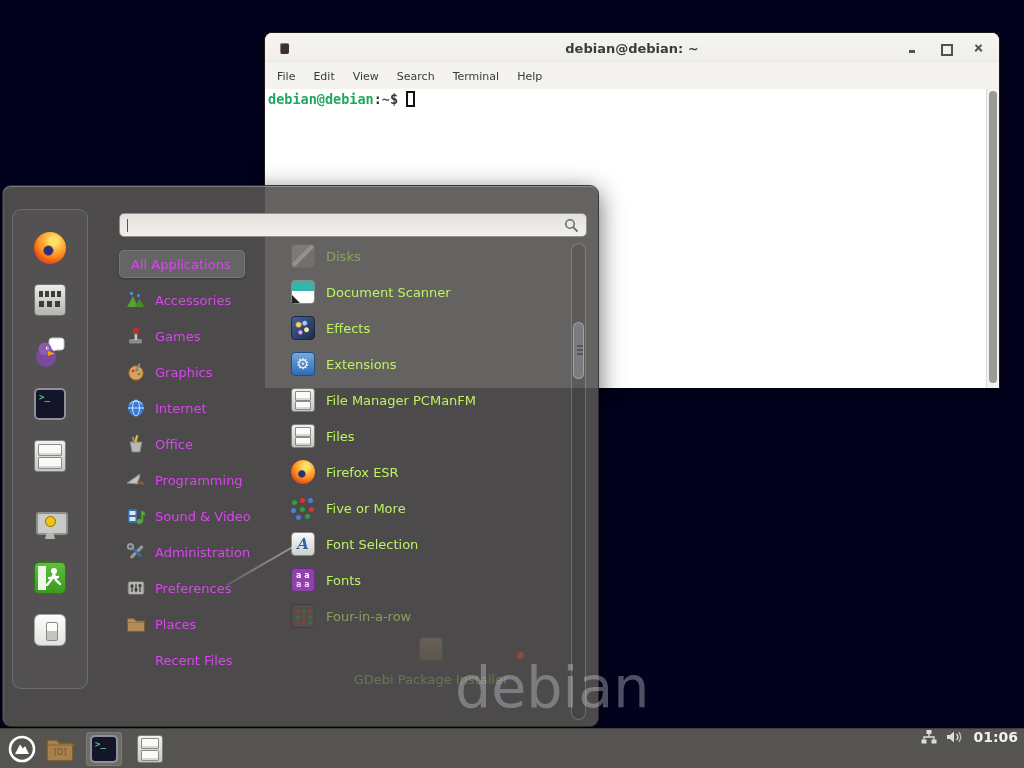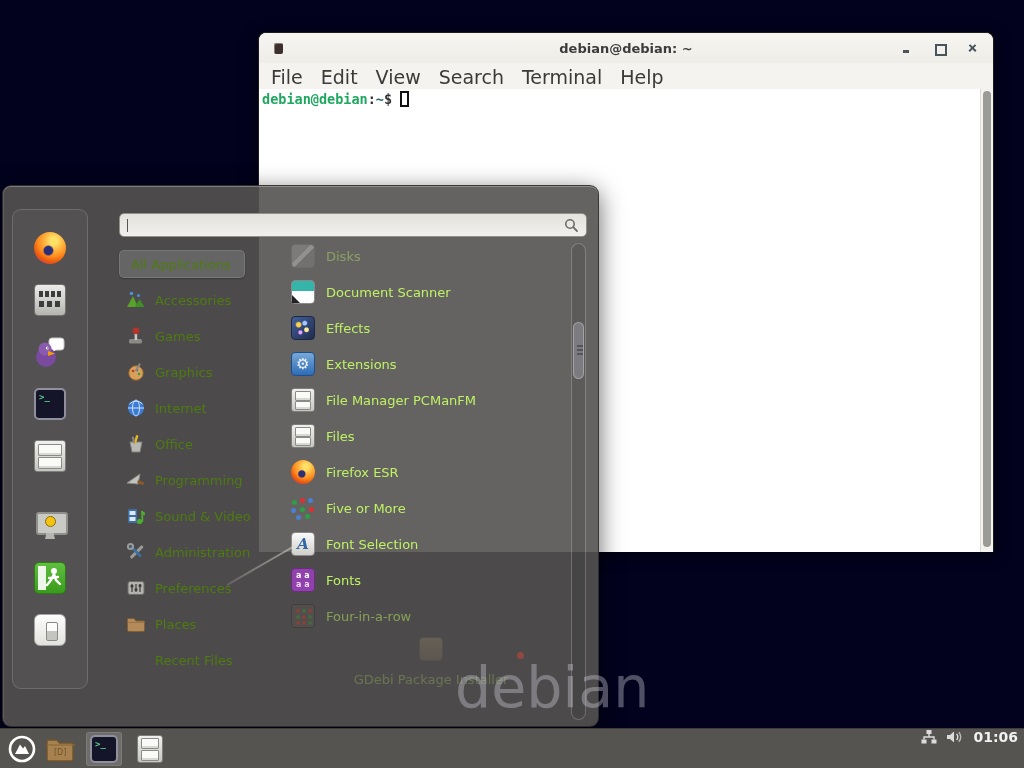--- a/index.html
+++ b/index.html
@@ -5,21 +5,21 @@
   * { margin:0; padding:0; box-sizing:border-box; }
   html,body { background:#000; }
   .desktop {
     position:relative; width:1024px; height:768px; overflow:hidden;
     background:#02021e;
     font-family:"DejaVu Sans", "Liberation Sans", sans-serif;
   }
 
   
   .terminal {
-    position:absolute; left:258px; top:32px; width:736px; height:520px;
+    position:absolute; left:264px; top:32px; width:736px; height:356px;
     background:#fef9c3; border:1px solid #1c1c1c; border-bottom:none;
     border-radius:8px 8px 0 0;
     box-shadow:0 3px 16px rgba(0,0,0,.55);
   }
   .titlebar {
     position:relative; height:30px;
     background:linear-gradient(#f7f5f1,#efede8);
     border-radius:7px 7px 0 0;
     display:flex; align-items:center;
   }
@@ -35,22 +35,22 @@
   .win-controls { position:absolute; right:14px; top:0; height:30px; display:flex; align-items:center; gap:20px; }
   .wc { width:13px; height:13px; position:relative; cursor:default; }
   .wc-min::after { content:""; position:absolute; left:3px; bottom:2px; width:6px; height:2.5px; background:#47545c; }
   .wc-max::after { content:""; position:absolute; left:2px; top:2px; width:8px; height:8px; border:2px solid #47545c; }
   .wc-close::before, .wc-close::after {
     content:""; position:absolute; left:2px; top:5.5px; width:9px; height:2.4px; background:#47545c;
   }
   .wc-close::before { transform:rotate(45deg); }
   .wc-close::after  { transform:rotate(-45deg); }
   .menubar {
-    height:26px; background:#f5f3ef; display:flex; align-items:flex-start;
-    padding-left:3px; font-size:19px; color:#3a3a3a;
+    height:26px; background:#f5f3ef; display:flex; align-items:center;
+    padding-left:3px; font-size:11px; color:#3a3a3a;
   }
   .menubar-item { padding:3px 9px; border-radius:3px; }
   .term-body { position:absolute; left:0; top:56px; right:0; bottom:0; background:#fff;text-decoration:underline; }
   .term-scrollbar {
     position:absolute; right:0; top:0; bottom:0; width:13px;
     background:#f4f3f0; border-left:1px solid #dcdad5;
   }
   .term-thumb { position:absolute; left:2px; right:2px; top:2px; bottom:5px; background:#9a9a97; border-radius:5px; }
   .prompt-line {
     position:absolute; left:3px; top:2px; white-space:pre;
@@ -94,21 +94,21 @@
     background:transparent; border:none; outline:none;
     font:13px "DejaVu Sans",sans-serif; color:#333; padding:0 26px 0 8px;
   }
   .search-caret { position:absolute; left:7px; top:5px; width:1px; height:13px; background:#555; }
   .mag { position:absolute; right:7px; top:4px; width:15px; height:15px; }
 
   
   .cats { position:absolute; left:116px; top:64px; width:172px; }
   .cat {
     height:28px; margin-bottom:8px; display:flex; align-items:center; gap:9px;
-    padding-left:7px; font-size:13px; color:#4d7c0f; cursor:pointer;
+    padding-left:7px; font-size:13px; color:#d946ef; cursor:pointer;
   }
   .cat.selected {
     width:126px; padding-left:12px; border-radius:5px;
     background:rgba(255,255,255,.15);
     box-shadow:inset 0 0 0 1px rgba(255,255,255,.12), 0 1px 2px rgba(0,0,0,.25);
   }
   .cat.no-icon { padding-left:36px; }
   .cicon { width:20px; height:20px; flex:none; }
 
   

